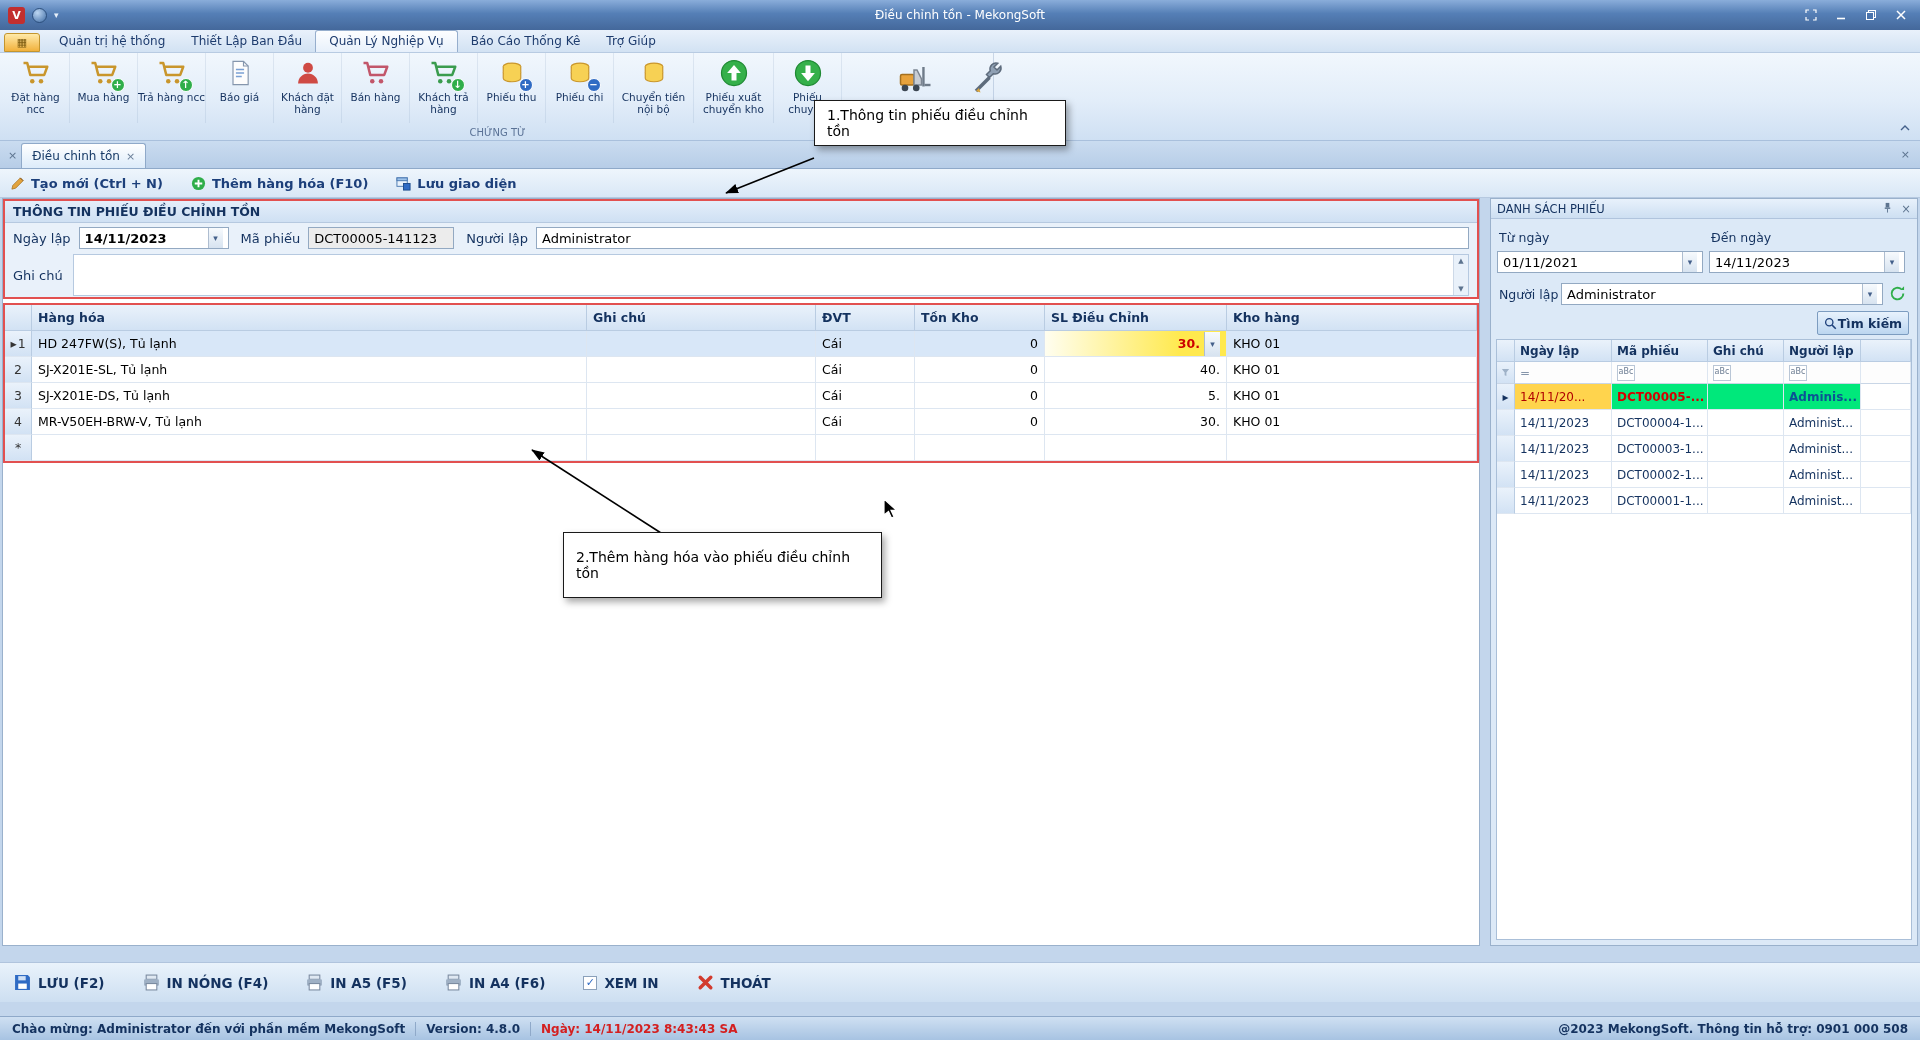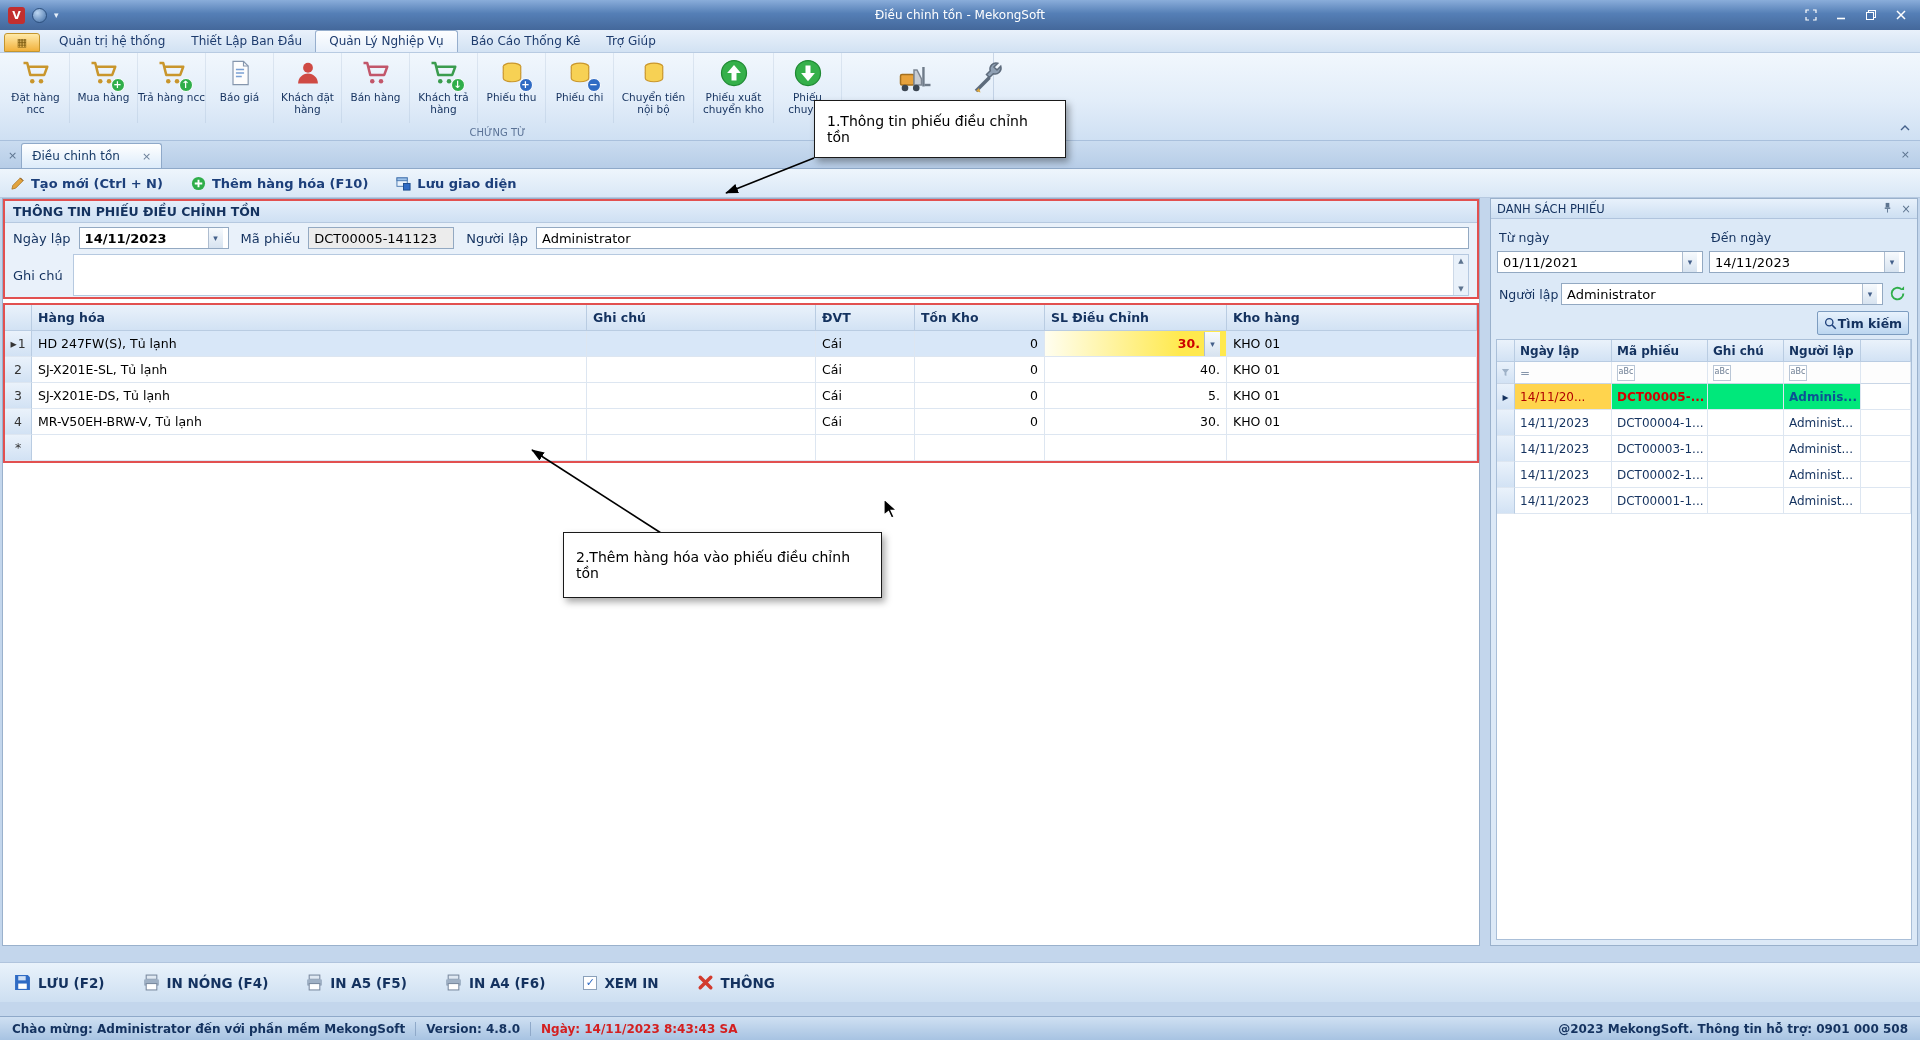--- a/index.html
+++ b/index.html
@@ -32,21 +32,21 @@
 .ricon{width:34px;height:32px;position:relative;margin-bottom:2px;display:flex;align-items:center;justify-content:center}
 .badge{position:absolute;right:-4px;bottom:-3px;width:14px;height:14px;border-radius:50%;display:flex;align-items:center;justify-content:center;color:#fff;font-size:10px;font-weight:bold;border:1px solid #fff;line-height:1}
 .badge.green{background:#2fae4a}.badge.blue{background:#2f6bc4}
 .group-label{position:absolute;bottom:2px;left:0;width:100%;text-align:center;font-size:10px;color:#5a7296}
 .lone-icon{position:absolute;top:8px;width:40px;height:40px}
 #ribbon-collapse{position:absolute;right:10px;bottom:6px}
 
 
 #doc-tabs{position:absolute;top:141px;left:0;width:1920px;height:28px;background:linear-gradient(#cadcf0,#b7cde7);border-bottom:1px solid #8fa9c9;display:flex;align-items:flex-end}
 .strip-x{color:#5d748f;font-size:11px;margin:0 4px 6px 8px}
-.dtab{height:24px;display:flex;align-items:center;gap:22px;padding:12px 10px;background:linear-gradient(#ffffff,#dcebfa);border:1px solid #8fa9c9;border-bottom:none;border-radius:3px 3px 0 0;font-size:12px;color:#173a66}
+.dtab{height:24px;display:flex;align-items:center;gap:6px;padding:12px 10px;background:linear-gradient(#ffffff,#dcebfa);border:1px solid #8fa9c9;border-bottom:none;border-radius:3px 3px 0 0;font-size:12px;color:#173a66}
 .dtab .close{color:#6b7f99;font-size:11px}
 .strip-right{margin-left:auto;margin-right:10px;margin-bottom:7px;color:#5d748f;font-size:11px}
 
 
 #toolbar{position:absolute;top:169px;left:0;width:1920px;height:29px;background:linear-gradient(#eef5fc,#d9e7f6);border-bottom:1px solid #b6c9e0;display:flex;align-items:center;gap:28px;padding-left:10px;font-size:13px;font-weight:bold;color:#1c3f7a}
 .tbtn{display:flex;align-items:center;gap:6px;cursor:default}
 
 
 #left-pane{position:absolute;left:2px;top:198px;width:1478px;height:748px;background:#fff;border:1px solid #9ab1cc}
 .zone1{position:absolute;left:0;top:0;width:1476px;height:100px;border:2px solid #e25050;background:#e9f1fa}
@@ -99,21 +99,21 @@
 
 #status-bar{position:absolute;left:0;top:1016px;width:1920px;height:24px;background:linear-gradient(#cfe0f2,#a7c3e2);border-top:1px solid #8fa9c9;display:flex;align-items:center;font-size:12px;color:#14325f;padding:0 12px;gap:10px}
 #status-bar .bold{font-weight:bold}
 #status-bar .red{color:#d41f1f;font-weight:bold}
 .sep{width:1px;height:14px;background:#8fa9c9}
 .right-status{margin-left:auto;font-weight:bold}
 
 
 #arrows{position:absolute;left:0;top:0;width:1920px;height:1040px;pointer-events:none;z-index:44}
 .note-box{position:absolute;background:#fff;border:1px solid #1a1a1a;box-shadow:3px 4px 7px rgba(0,0,0,.35);display:flex;align-items:center;padding:0 12px;font-size:14px;color:#000;z-index:45}
-#note1{left:814px;top:100px;width:252px;height:58px}
+#note1{left:814px;top:100px;width:252px;height:46px}
 #note2{left:563px;top:532px;width:319px;height:66px}
 #cursor{position:absolute;left:883px;top:498px;z-index:60}
 </style>
 </head>
 <body>
 
 <div id="titlebar">
   <div class="tb-left">
     <span class="logo-v">V</span>
     <span class="qa-circle"></span>
@@ -600,21 +600,21 @@
     <span>IN A4 (F6)</span>
   </span>
   <span class="bbtn">
     <span class="checkbox">✓</span>
     <span>XEM IN</span>
   </span>
   <span class="bbtn">
     <svg viewBox="0 0 16 16" width="17" height="17">
         <path d="M3 3l10 10M13 3L3 13" stroke="#d23b2e" stroke-width="3.2" stroke-linecap="round"></path>
       </svg>
-    <span>THÔNG</span>
+    <span>THOÁT</span>
   </span>
 </div>
 
 <div id="status-bar">
   <span class="bold">Chào mừng: Administrator đến với phần mềm MekongSoft</span>
   <span class="sep"></span>
   <span class="bold">Version: 4.8.0</span>
   <span class="sep"></span>
   <span class="red">Ngày: 14/11/2023 8:43:43 SA</span>
   <span class="right-status">@2023 MekongSoft. Thông tin hỗ trợ: 0901 000 508</span>

